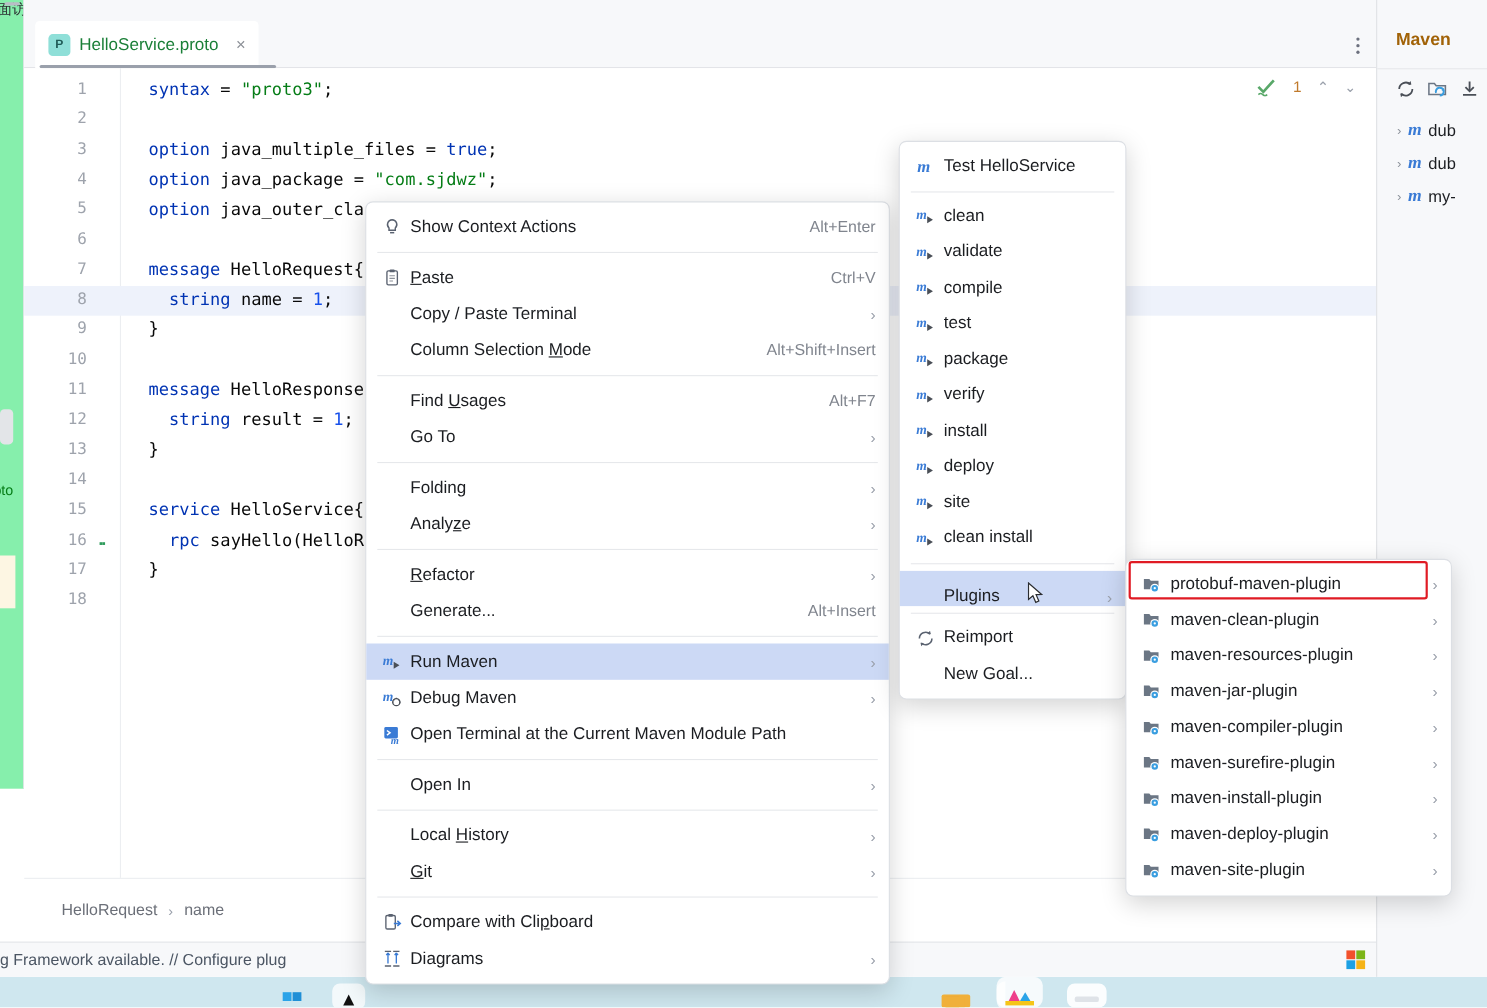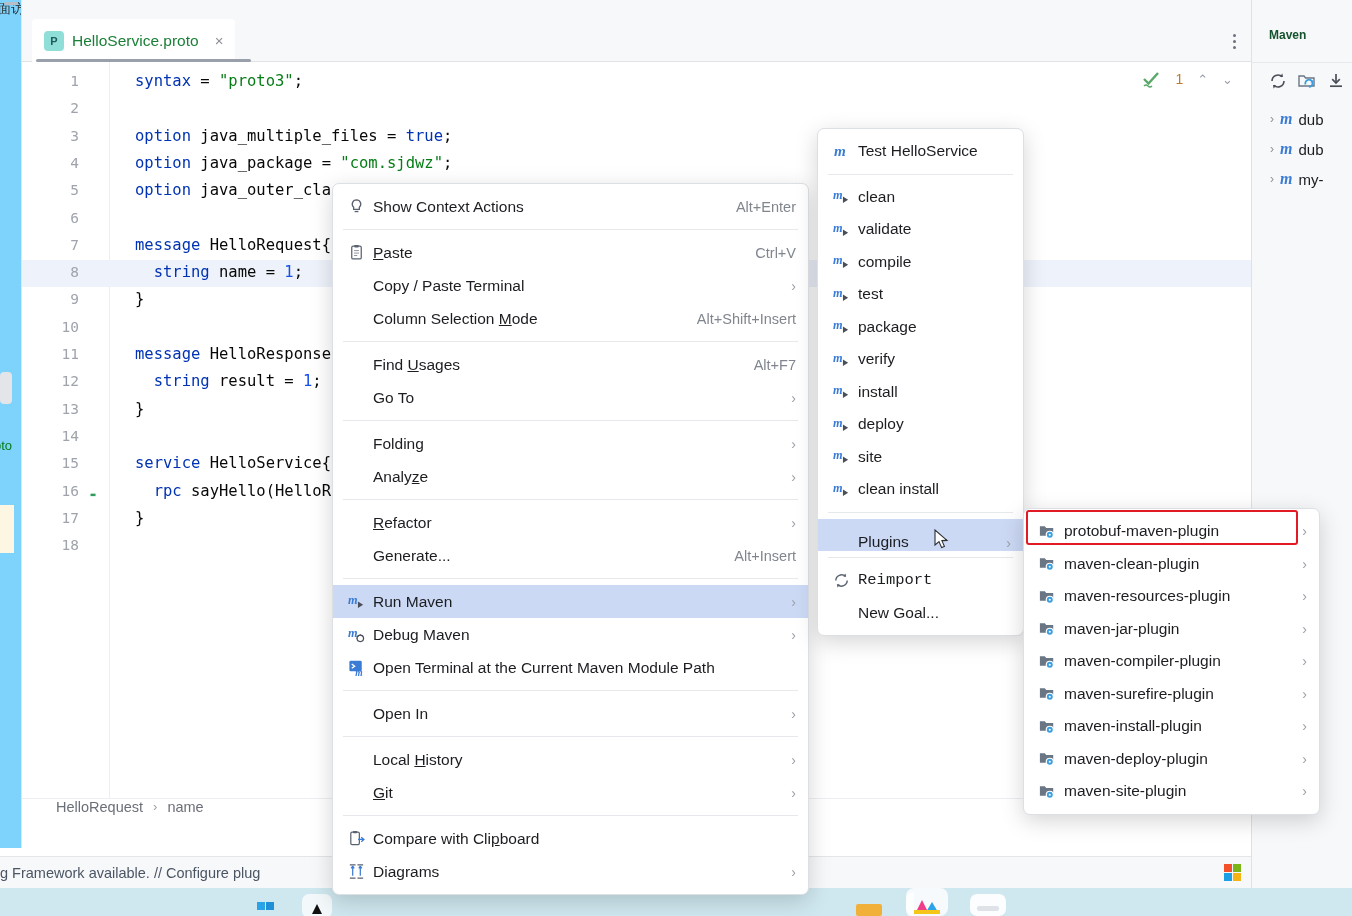--- a/index.html
+++ b/index.html
@@ -18,22 +18,22 @@
 
   
   .desktop-backdrop {
     position: absolute; left: 0; top: 888px; width: 1352px; height: 28px;
     background: #cfe7ef;
   }
   .taskbar-icon { position: absolute; bottom: 0px; }
 
   
   .left-sliver {
-    position: absolute; left: 0; top: 0; width: 22px; height: 848px;
-    background: #7dd3fc; border-right: 1px solid #e3e5e8;
+    position: absolute; left: 0; top: 0; width: 22px; height: 717px;
+    background: #86efac; border-right: 1px solid #e3e5e8;
     overflow: hidden;
   }
   .sliver-txt {
     position: absolute; font-size: 13px; color: #2b2d30;
     white-space: nowrap;
   }
 
   
   .editor-wrap {
     position: absolute; left: 22px; top: 0; width: 1229px; height: 888px;
@@ -103,21 +103,21 @@
     position: absolute; right: 18px; top: 70px;
     display: flex; align-items: center; gap: 14px;
   }
   .insp-count { font-size: 14px; color: #c07a2c; }
   .insp-chev { font-size: 13px; color: #9aa0ab; }
 
   
   .breadcrumb {
     position: absolute; left: 0; top: 798px; width: 1229px; height: 38px;
     background: #ffffff; border-top: 1px solid #eceef1;
-    display: flex; align-items: flex-start; padding-left: 34px; gap: 10px;
+    display: flex; align-items: flex-end; padding-left: 34px; gap: 10px;
   }
   .bc-item { font-size: 14.5px; color: #6b6f78; }
   .bc-sep { font-size: 13px; color: #9aa0ab; }
 
   
   .status-strip {
     position: absolute; left: 0; top: 856px; width: 1352px; height: 32px;
     background: #f7f8fa; border-top: 1px solid #e3e5e8;
     display: flex; align-items: center;
   }
@@ -131,22 +131,22 @@
   .status-lf   { font-size: 14.5px; color: #3c3f45; }
   .win-logo { width: 17px; height: 17px; display: grid; grid-template-columns: 8px 8px; grid-template-rows: 8px 8px; gap: 1px; }
   .win-logo i { display:block; }
 
   
   .maven-panel {
     position: absolute; left: 1251px; top: 0; width: 101px; height: 888px;
     background: #f7f8fa; border-left: 1px solid #dfe1e5;
   }
   .maven-title {
-    position: absolute; left: 17px; top: 28px; font-size: 12px;
-    font-weight: bold; color: #14532d;
+    position: absolute; left: 17px; top: 28px; font-size: 16px;
+    font-weight: bold; color: #a16207;
   }
   .maven-toolbar {
     position: absolute; left: 0; top: 62px; width: 101px; height: 36px;
     border-top: 1px solid #e6e8eb;
     display: flex; align-items: center; gap: 9px; padding-left: 16px;
   }
   .mv-ico { width: 20px; height: 20px; }
   .maven-tree { position: absolute; left: 0; top: 104px; width: 101px; }
   .mtree-row {
     position: absolute; left: 0; height: 30px; width: 101px;
@@ -597,21 +597,21 @@
         </span>
         <span class="mi-label">clean install</span>
       </div>
       <div class="mi-sep"></div>
       <div class="mi selected" style="height: 32.5px; align-items: flex-end;">
         <span class="mi-icon"></span>
         <span class="mi-label">Plugins</span>
         <span class="mi-arrow">›</span>
       </div>
       <div class="mi-sep"></div>
-      <div class="mi" style="height: 32.5px; font-family: Liberation Mono, monospace;">
+      <div class="mi" style="height: 32.5px;">
         <span class="mi-icon">
           <svg viewBox="0 0 20 20" width="19" height="19">
             <path d="M4 10 a6 6 0 0 1 10.2 -4.2" stroke="#5a6270" stroke-width="1.5" fill="none"></path>
             <path d="M16 10 a6 6 0 0 1 -10.2 4.2" stroke="#5a6270" stroke-width="1.5" fill="none"></path>
             <path d="M14.2 2.6 l.7 3.4 l-3.3 -.5 Z" fill="#5a6270"></path>
             <path d="M5.8 17.4 l-.7 -3.4 l3.3 .5 Z" fill="#5a6270"></path>
           </svg>
         </span>
         <span class="mi-label">Reimport</span>
       </div>

